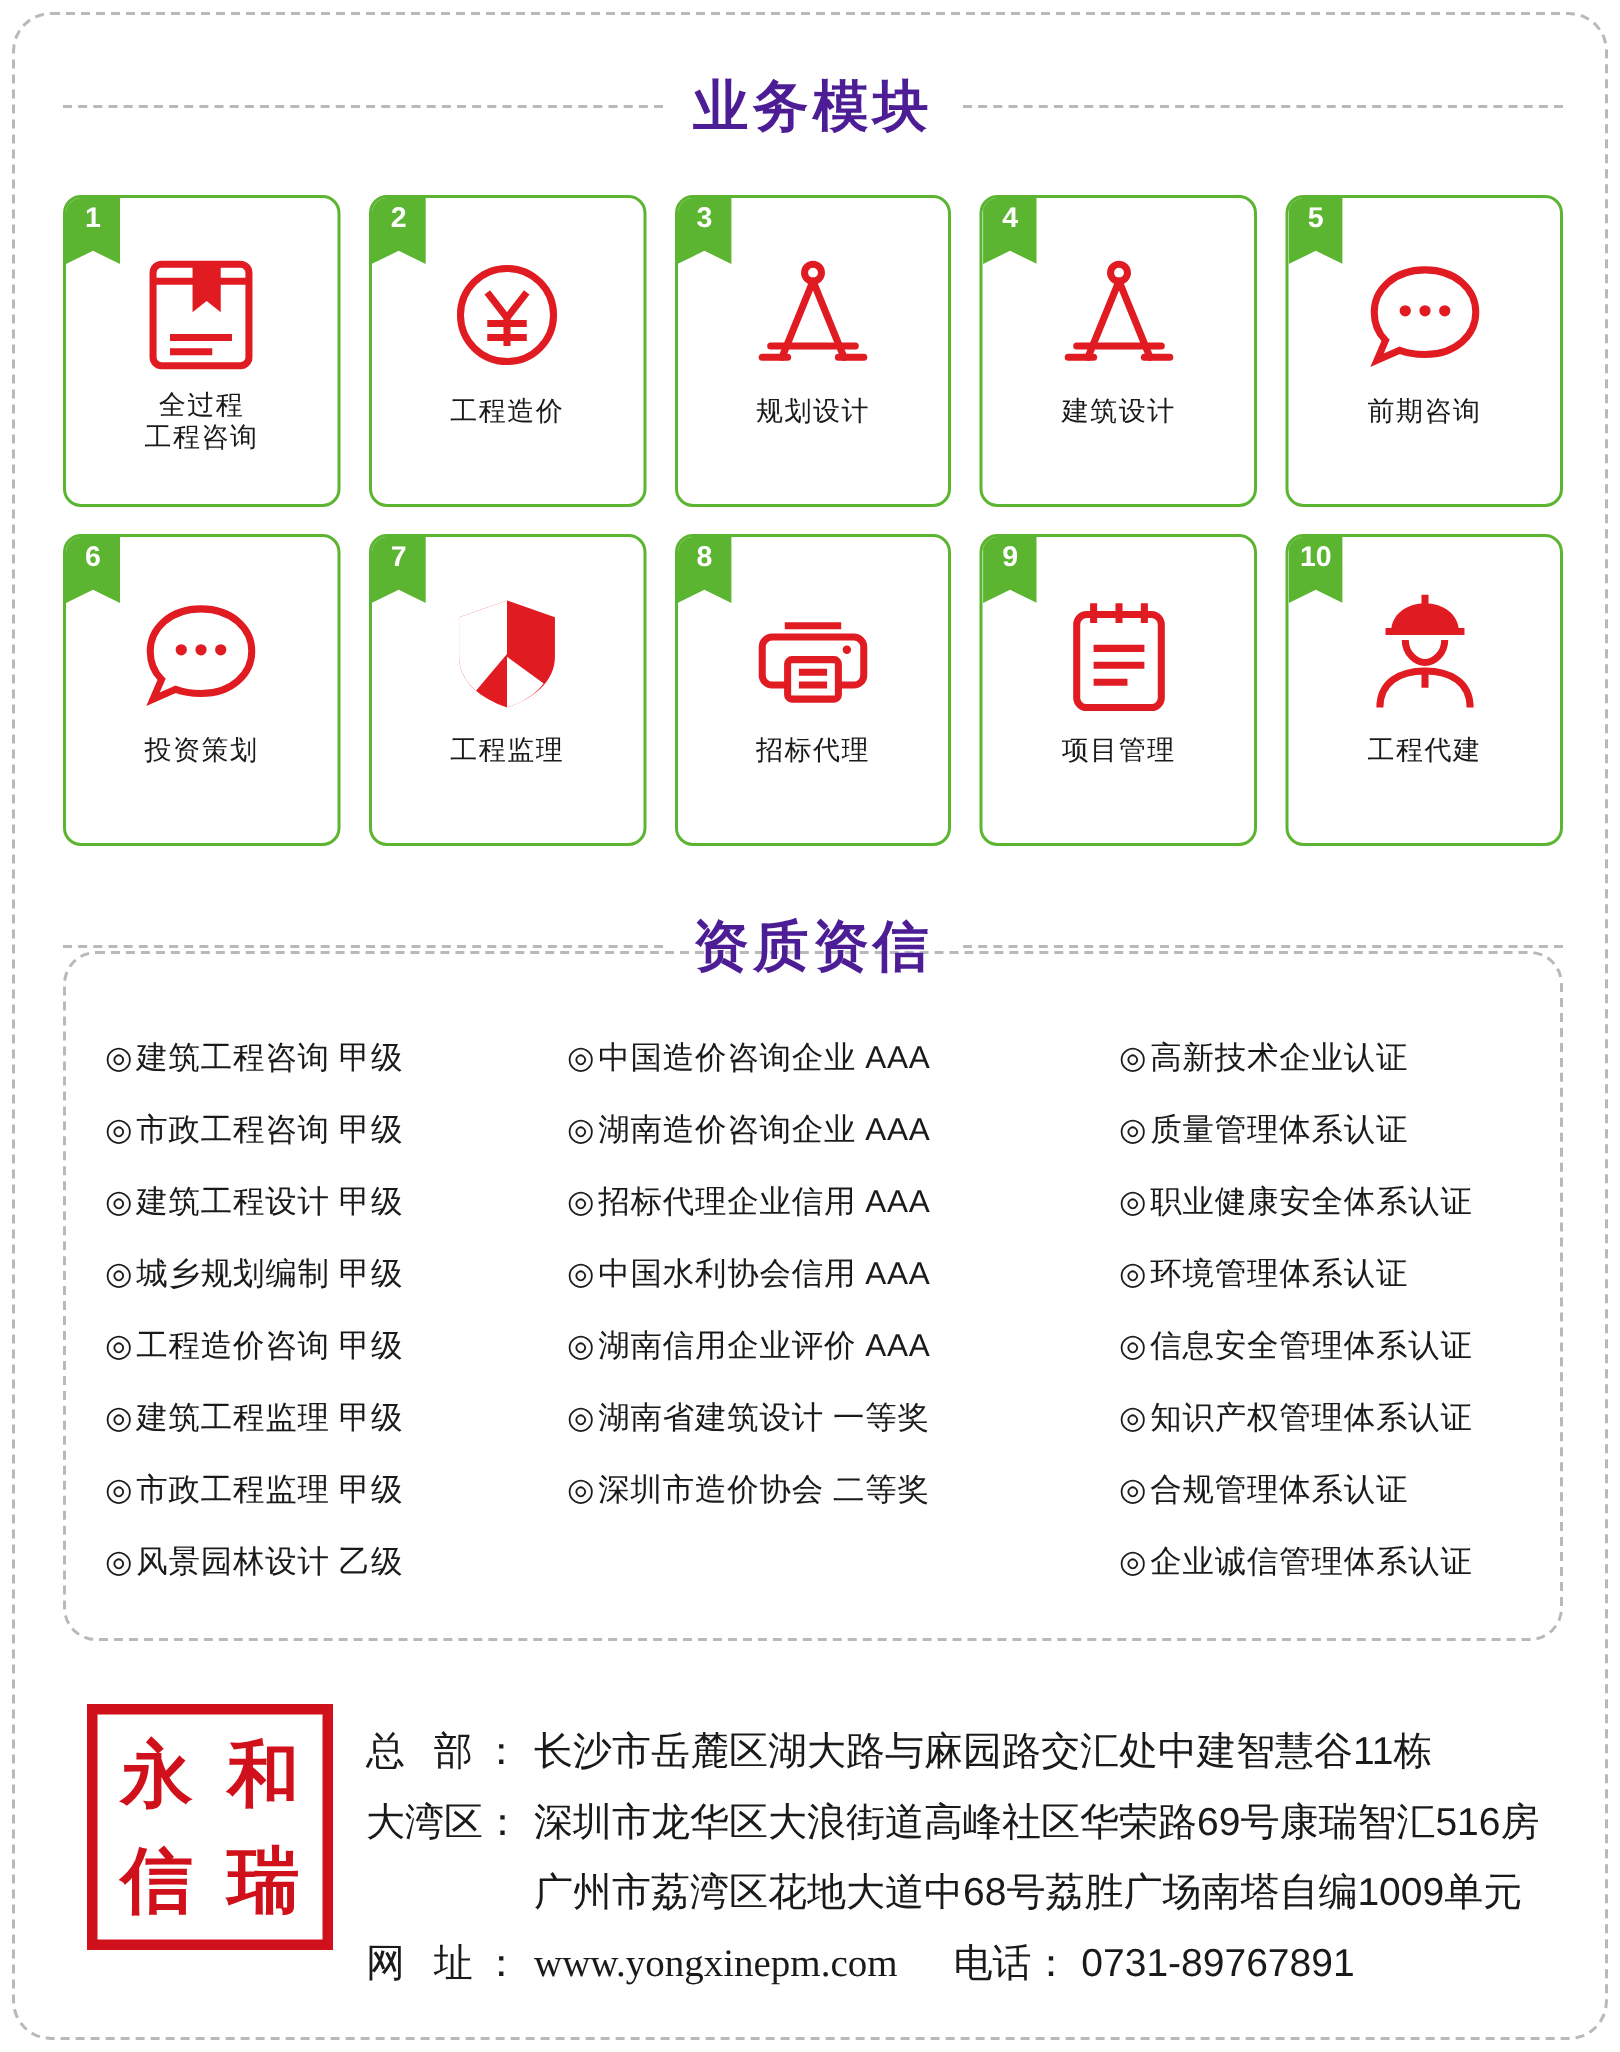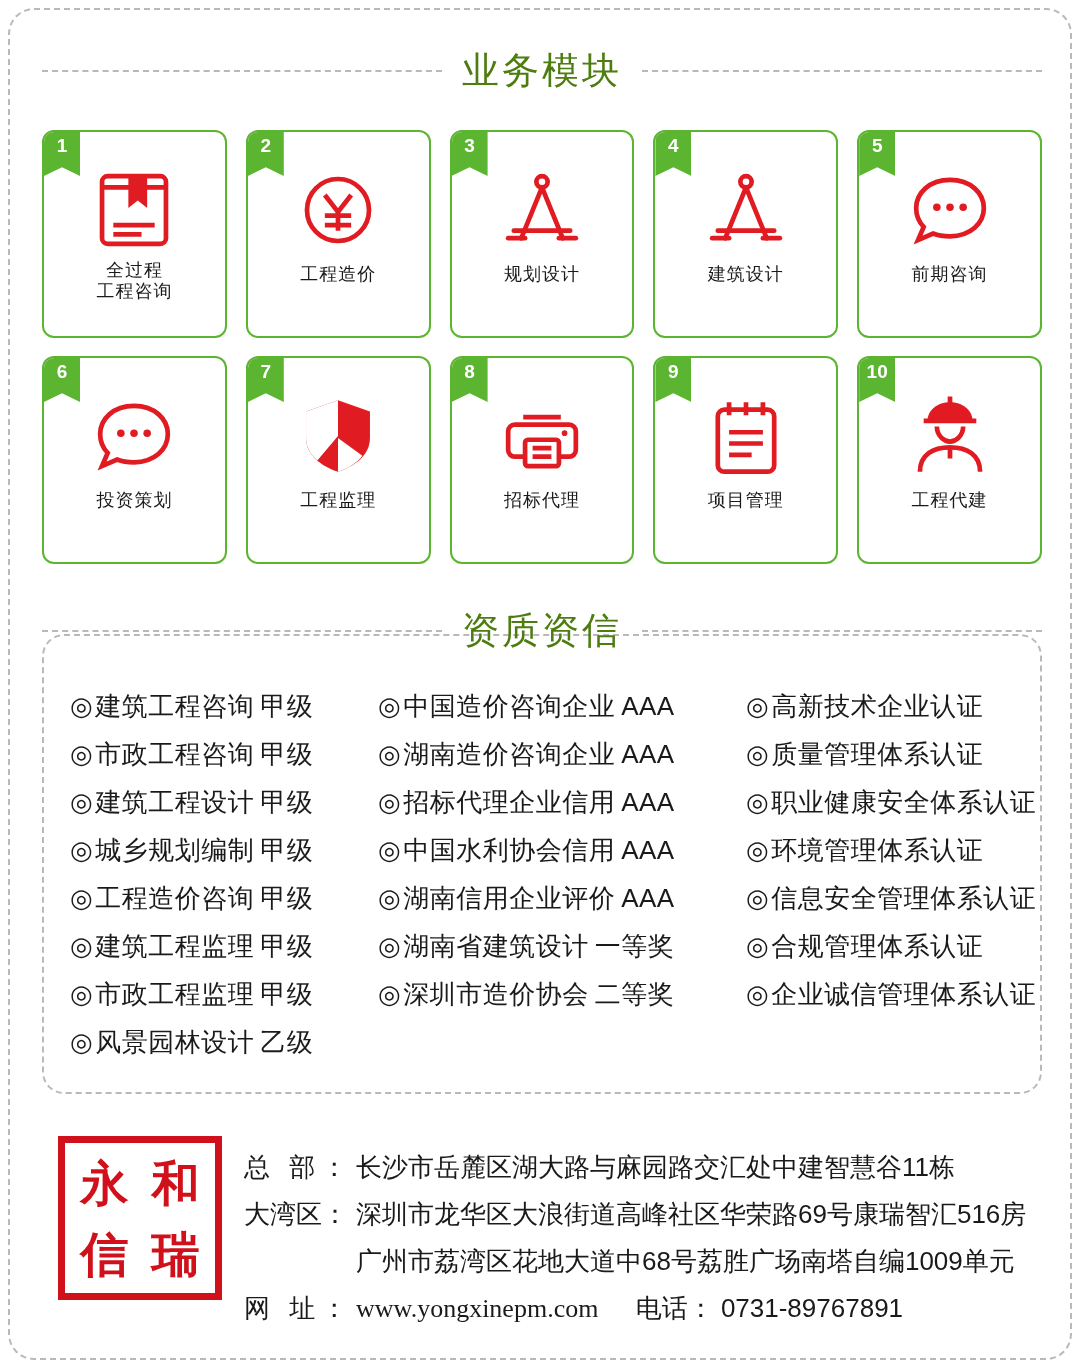--- a/index.html
+++ b/index.html
@@ -33,23 +33,23 @@
     gap: 14px;
     margin: 0;
   }
   .section-head .rule {
     flex: 1;
     height: 0;
     border-top: 2px dashed #b9b9b9;
   }
   .section-head .title {
     font-size: 37px;
-    font-weight: normal;
+    font-weight: bold;
     letter-spacing: 3px;
-    color: #4d7c0f;
+    color: #4c1d95;
     white-space: nowrap;
     padding: 0 6px;
   }
 
   
   .modules {
     position: absolute;
     left: 32px;
     top: 36px;
     width: 1000px;
@@ -123,21 +123,21 @@
     border-radius: 22px;
     padding: 46px 26px 26px 26px;
     box-sizing: border-box;
   }
   .qual-cols {
     display: grid;
     grid-template-columns: 300px 360px 1fr;
     column-gap: 8px;
   }
   .qual-item {
-    font-size: 26px;
+    font-size: 21px;
     line-height: 48px;
     color: #1a1a1a;
     white-space: nowrap;
     letter-spacing: 0.5px;
   }
   .qual-item .mark {
     color: #1a1a1a;
     margin-right: 2px;
   }
   .qual-item .grade {
@@ -398,20 +398,21 @@
           <div class="qual-item"><span class="mark">◎</span><span>湖南省建筑设计</span><span class="grade">一等奖</span></div>
           <div class="qual-item"><span class="mark">◎</span><span>深圳市造价协会</span><span class="grade">二等奖</span></div>
         </div>
 
         <div>
           <div class="qual-item"><span class="mark">◎</span><span>高新技术企业认证</span></div>
           <div class="qual-item"><span class="mark">◎</span><span>质量管理体系认证</span></div>
           <div class="qual-item"><span class="mark">◎</span><span>职业健康安全体系认证</span></div>
           <div class="qual-item"><span class="mark">◎</span><span>环境管理体系认证</span></div>
           <div class="qual-item"><span class="mark">◎</span><span>信息安全管理体系认证</span></div>
+          <div class="qual-item"><span class="mark">◎</span><span>知识产权管理体系认证</span></div>
           <div class="qual-item"><span class="mark">◎</span><span>合规管理体系认证</span></div>
           <div class="qual-item"><span class="mark">◎</span><span>企业诚信管理体系认证</span></div>
         </div>
 
       </div>
     </div>
   </div>
 
   <div class="footer">
     <div class="seal">

